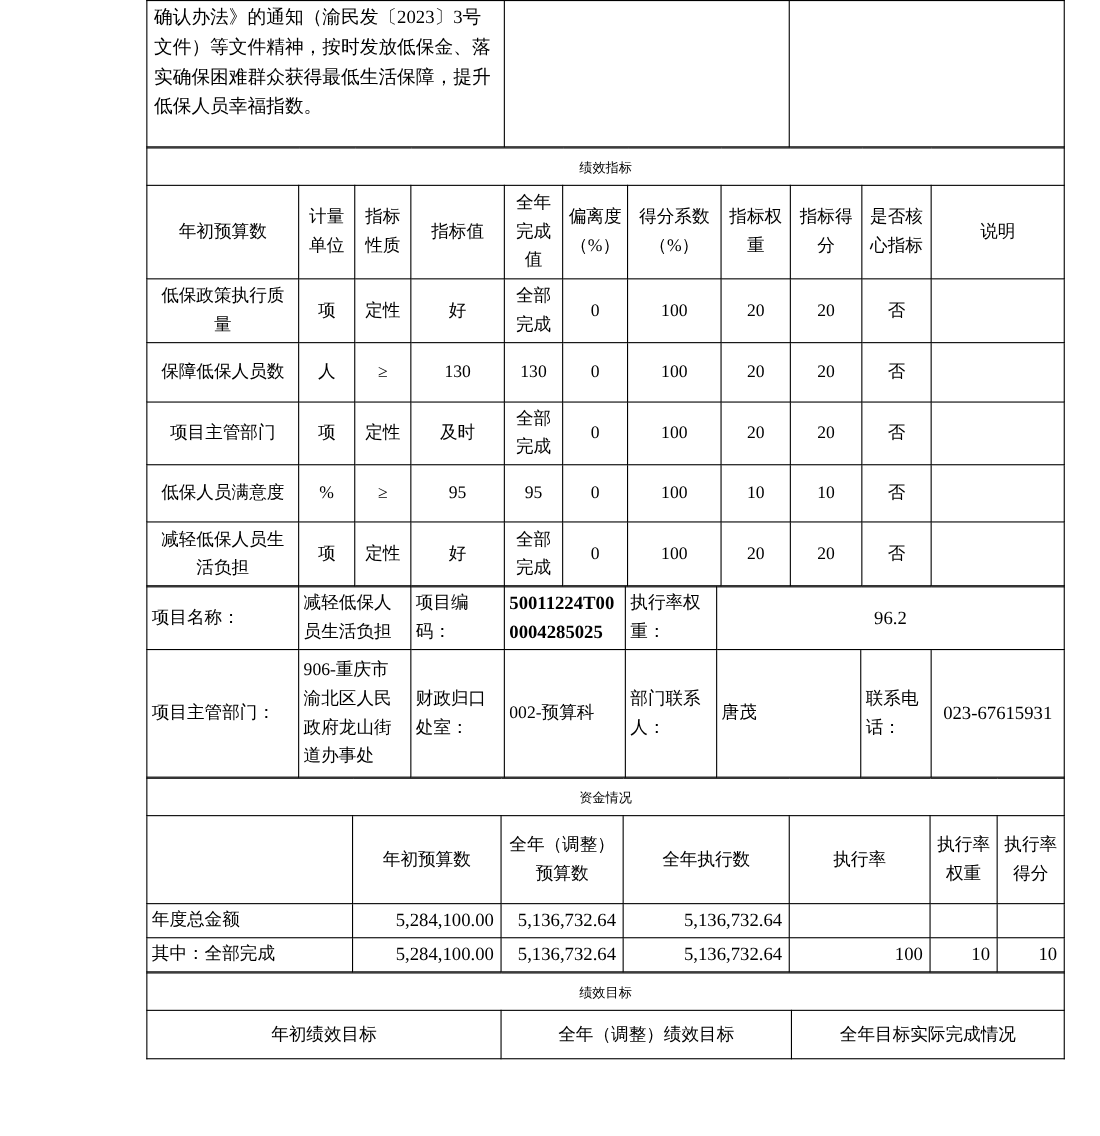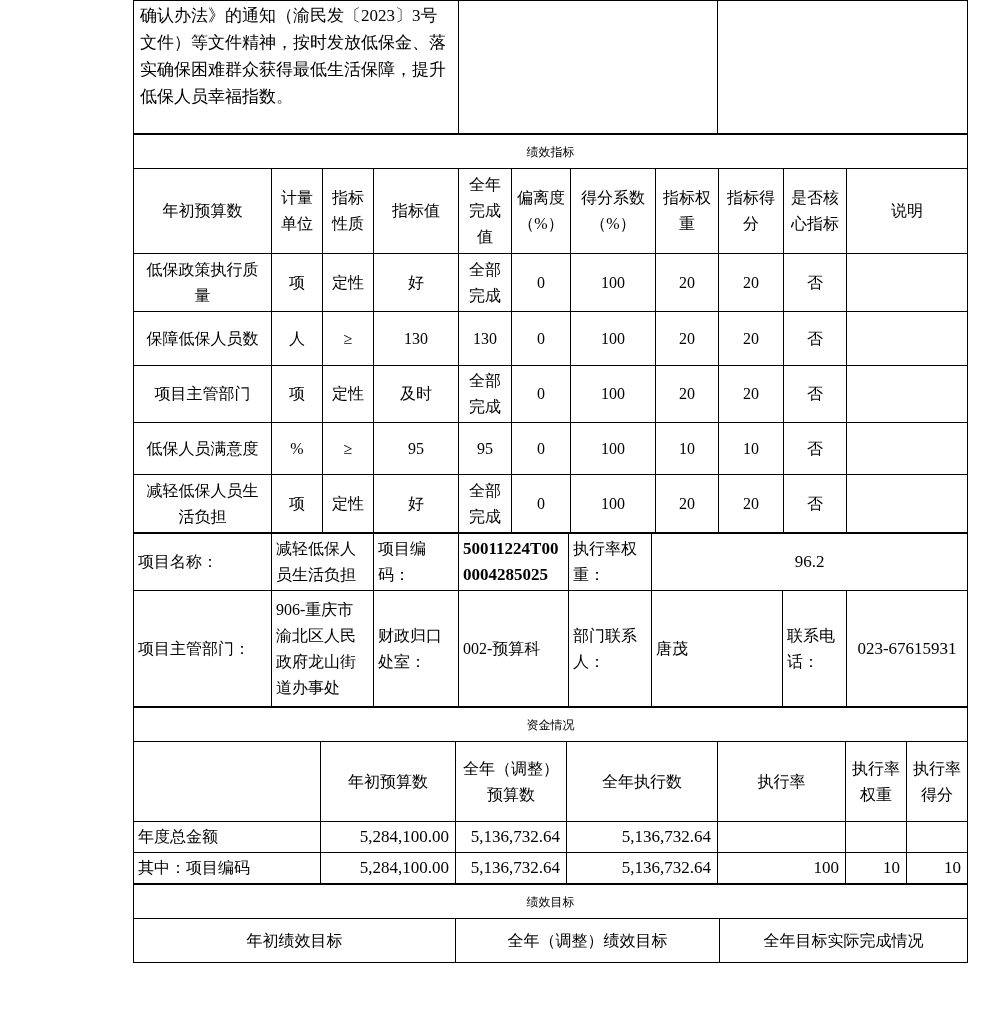--- a/index.html
+++ b/index.html
@@ -248,21 +248,21 @@
         <tr class="hFD">
           <td class="tl">年度总金额</td>
           <td class="num">5,284,100.00</td>
           <td class="num">5,136,732.64</td>
           <td class="num">5,136,732.64</td>
           <td class="num"></td>
           <td class="num"></td>
           <td class="num"></td>
         </tr>
         <tr class="hFD">
-          <td class="tl">其中：项目编码</td>
+          <td class="tl">其中：全部完成</td>
           <td class="num">5,284,100.00</td>
           <td class="num">5,136,732.64</td>
           <td class="num">5,136,732.64</td>
           <td class="num">100</td>
           <td class="num">10</td>
           <td class="num">10</td>
         </tr>
       </tbody>
   </table>
 

